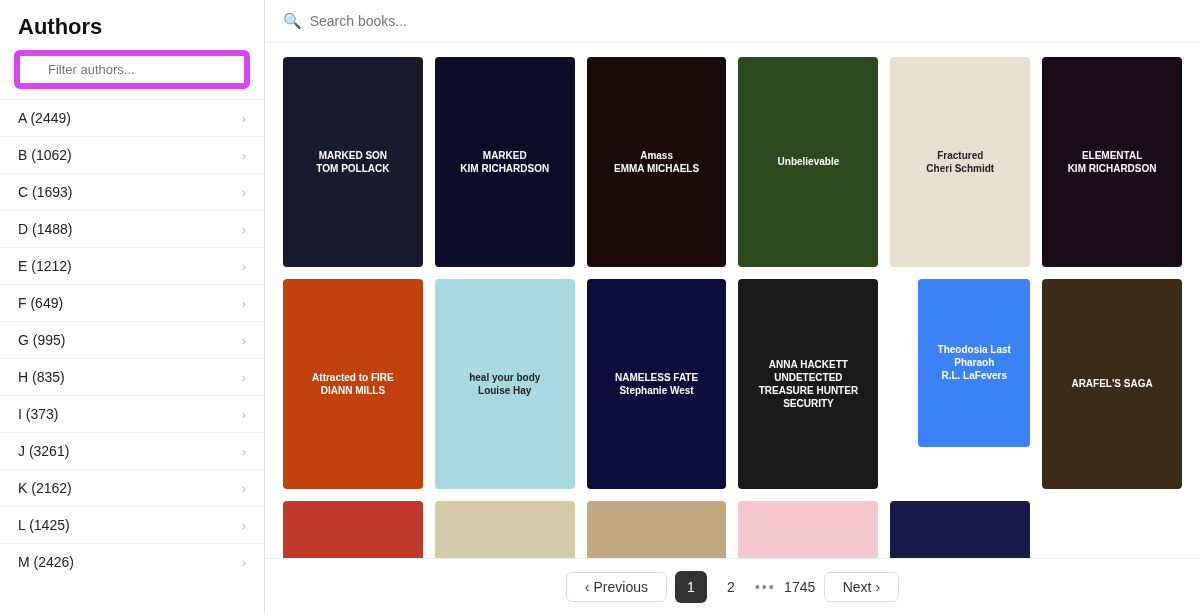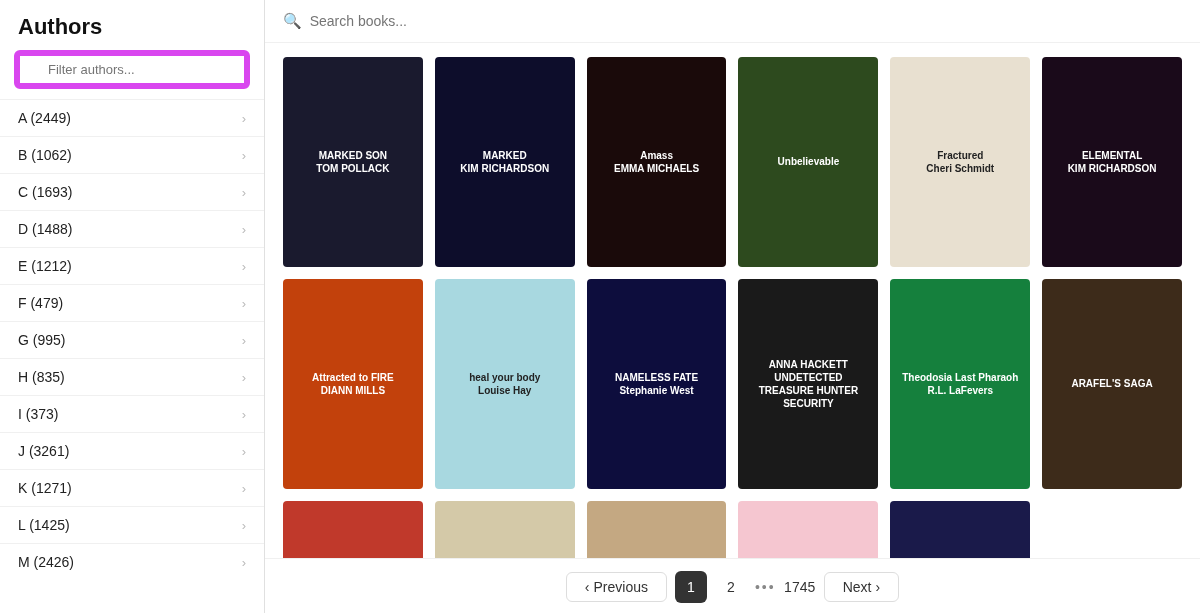--- a/index.html
+++ b/index.html
@@ -184,41 +184,41 @@
       </div>
       <div class="author-item">
         <span>D (1488)</span>
         <span class="chevron">›</span>
       </div>
       <div class="author-item">
         <span>E (1212)</span>
         <span class="chevron">›</span>
       </div>
       <div class="author-item">
-        <span>F (479)</span>
+        <span>F (649)</span>
         <span class="chevron">›</span>
       </div>
       <div class="author-item">
         <span>G (995)</span>
         <span class="chevron">›</span>
       </div>
       <div class="author-item">
         <span>H (835)</span>
         <span class="chevron">›</span>
       </div>
       <div class="author-item">
         <span>I (373)</span>
         <span class="chevron">›</span>
       </div>
       <div class="author-item">
         <span>J (3261)</span>
         <span class="chevron">›</span>
       </div>
       <div class="author-item">
-        <span>K (1271)</span>
+        <span>K (2162)</span>
         <span class="chevron">›</span>
       </div>
       <div class="author-item">
         <span>L (1425)</span>
         <span class="chevron">›</span>
       </div>
       <div class="author-item">
         <span>M (2426)</span>
         <span class="chevron">›</span>
       </div>
@@ -265,21 +265,21 @@
 Louise Hay</div>
         </div>
         <div class="book-cover" style="background: rgb(13, 13, 61);">
           <div class="book-cover-block" style="color: rgb(255, 255, 255); white-space: pre-line;">NAMELESS FATE
 Stephanie West</div>
         </div>
         <div class="book-cover" style="background: rgb(26, 26, 26);">
           <div class="book-cover-block" style="color: rgb(255, 255, 255); white-space: pre-line;">ANNA HACKETT UNDETECTED
 TREASURE HUNTER SECURITY</div>
         </div>
-        <div class="book-cover" style="background: #15803d;">
+        <div class="book-cover" style="background: #3b82f6; margin-left: 28px;">
           <div class="book-cover-block" style="color: rgb(255, 255, 255); white-space: pre-line;">Theodosia Last Pharaoh
 R.L. LaFevers</div>
         </div>
         <div class="book-cover" style="background: rgb(61, 43, 26);">
           <div class="book-cover-block" style="color: rgb(255, 255, 255); white-space: pre-line;">ARAFEL'S SAGA</div>
         </div>
         <div class="book-cover" style="background: rgb(192, 57, 43);">
           <div class="book-cover-block" style="color: rgb(255, 255, 255); white-space: pre-line;"></div>
         </div>
         <div class="book-cover" style="background: rgb(212, 201, 168);">

